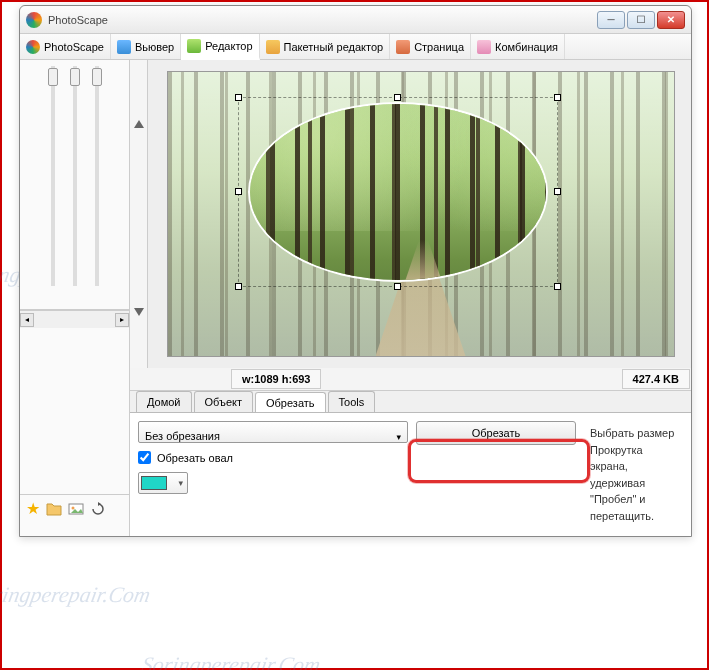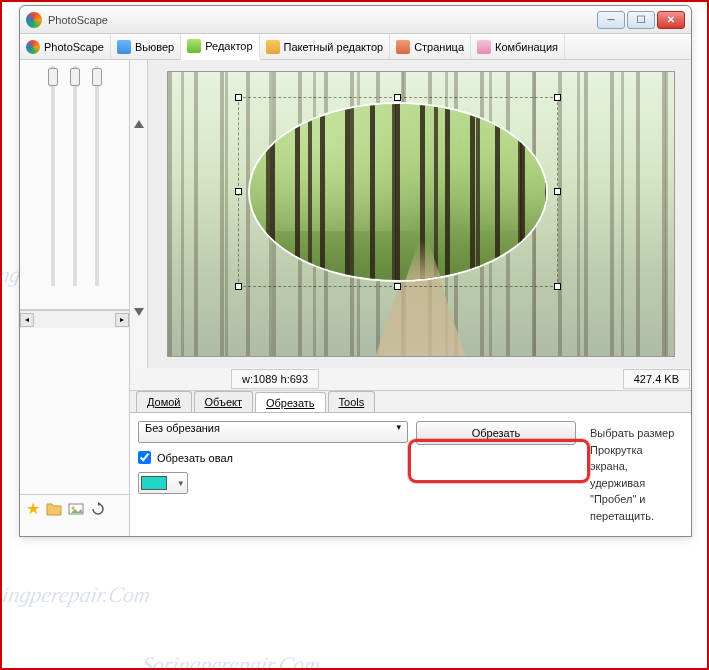--- a/index.html
+++ b/index.html
@@ -62,28 +62,28 @@
     repeating-linear-gradient(90deg, transparent 0 12px, rgba(55,45,28,0.8) 12px 16px, transparent 16px 42px);
   }
   .forest-sharp .canopy { position:absolute; top:0; left:0; right:0; height:55%; background: radial-gradient(circle at 30% 40%,rgba(220,240,180,0.5),transparent 40%), radial-gradient(circle at 70% 30%,rgba(210,235,170,0.4),transparent 35%), linear-gradient(180deg,rgba(160,200,110,0.6),transparent); }
   .forest-sharp .path { position:absolute; bottom:0; left:50%; width:90px; height:120px; transform:translateX(-50%); background: linear-gradient(180deg,transparent 0%,#c8b48c 40%,#cfbe9b 100%); clip-path: polygon(45% 0%,55% 0%,100% 100%,0% 100%); }
   .crop-rect { position: absolute; left: 70px; top: 25px; width: 320px; height: 190px; border: 1px dashed rgba(0,0,0,0.4); }
   .handle { position: absolute; width: 7px; height: 7px; background: #fff; border: 1px solid #000; }
   .h-tl{top:-4px;left:-4px}.h-tr{top:-4px;right:-4px}.h-bl{bottom:-4px;left:-4px}.h-br{bottom:-4px;right:-4px}
   .h-t{top:-4px;left:50%;margin-left:-4px}.h-b{bottom:-4px;left:50%;margin-left:-4px}
   .h-l{left:-4px;top:50%;margin-top:-4px}.h-r{right:-4px;top:50%;margin-top:-4px}
   .info-bar { height: 24px; background: #f4f4f4; display: flex; border-bottom: 1px solid #ccc; }
-  .info-cell { border: 1px solid #ccc; background: #f8f8f8; padding: 3px 10px; margin: 1px; }
+  .info-cell { border: 1px solid #ccc; background: #f8f8f8; padding: 3px 10px; margin: 1px; font-weight: bold; }
   .info-bar .spacer { flex: 1; }
-  .tab-row { height: 24px; display: flex; align-items: center; padding-left: 6px; background: #f0f0f0; text-decoration: underline; }
+  .tab-row { height: 24px; display: flex; align-items: center; padding-left: 6px; background: #f0f0f0; }
   .etab { padding: 4px 10px; border: 1px solid #bbb; border-bottom: none; background: #eee; margin-right: 2px; border-radius: 3px 3px 0 0; cursor: default; font-size: 11px; }
   .etab.active { background: #fff; position: relative; top: 1px; }
   .panel { flex: 1; background: #fff; border-top: 1px solid #bbb; padding: 8px; display: flex; gap: 8px; position: relative; }
   .panel-left { width: 270px; display: flex; flex-direction: column; gap: 8px; }
-  .dropdown { height: 22px; border: 1px solid #999; background: linear-gradient(#fff,#eee); display: flex; align-items: flex-start; padding: 0 6px; position: relative; border-radius: 2px; }
+  .dropdown { height: 22px; border: 1px solid #999; background: linear-gradient(#fff,#eee); display: flex; align-items: flex-end; padding: 0 6px; position: relative; border-radius: 2px; }
   .dropdown::after { content: "▾"; position: absolute; right: 6px; font-size: 9px; }
   .check-row { display: flex; align-items: center; gap: 6px; }
   .check-row input { margin: 0; }
   .swatch-btn { width: 50px; height: 22px; border: 1px solid #999; background: linear-gradient(#fff,#eee); display: flex; align-items: center; padding: 2px; border-radius: 2px; position:relative; }
   .swatch-btn::after { content: "▾"; position: absolute; right: 4px; font-size: 9px; color:#555; }
   .swatch { width: 26px; height: 14px; background: #20d6c7; border: 1px solid #555; }
   .panel-mid { display: flex; flex-direction: column; gap: 8px; align-items: stretch; width: 160px; }
   .btn { height: 24px; border: 1px solid #999; background: linear-gradient(#fcfcfc,#e4e4e4); border-radius: 3px; display: flex; align-items: center; justify-content: center; padding: 0 12px; cursor: default; }
   .highlight { position: absolute; border: 3px solid #e03030; border-radius: 8px; pointer-events: none; box-shadow: 0 0 0 1px rgba(224,48,48,0.3); }
   .panel-right { flex: 1; padding: 4px 6px; color: #333; line-height: 1.5; }

